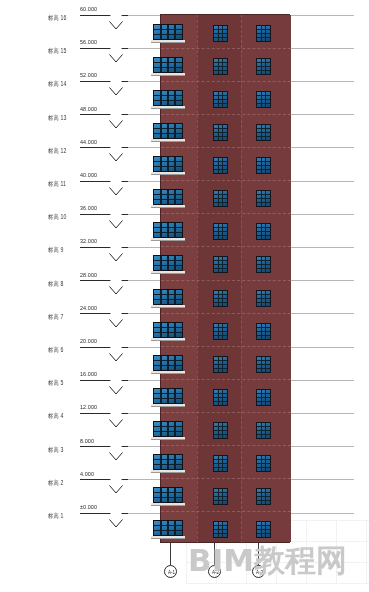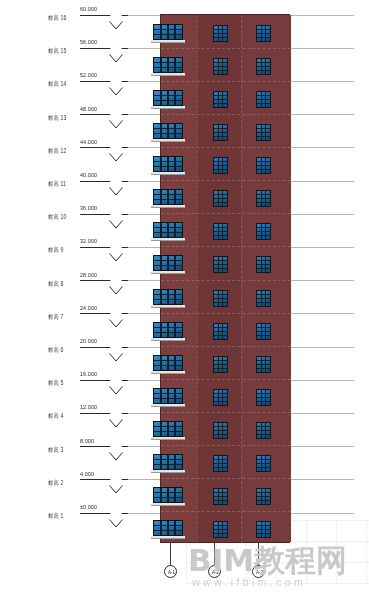--- a/index.html
+++ b/index.html
@@ -561,16 +561,15 @@
         <span>A-2</span>
       </div>
       <div class="grid-stem" style="left: 258px; top: 543px; height: 22px;"></div>
       <div class="grid-bub" style="left: 252px; top: 565px;">
         <span>A-3</span>
       </div>
     </div>
 
   <div id="wm">
     <div class="wm-main">BIM教程网</div>
-    <div class="wm-sub">www.ifbim.com</div>
   </div>
 
 </div>
 
 </body></html>

